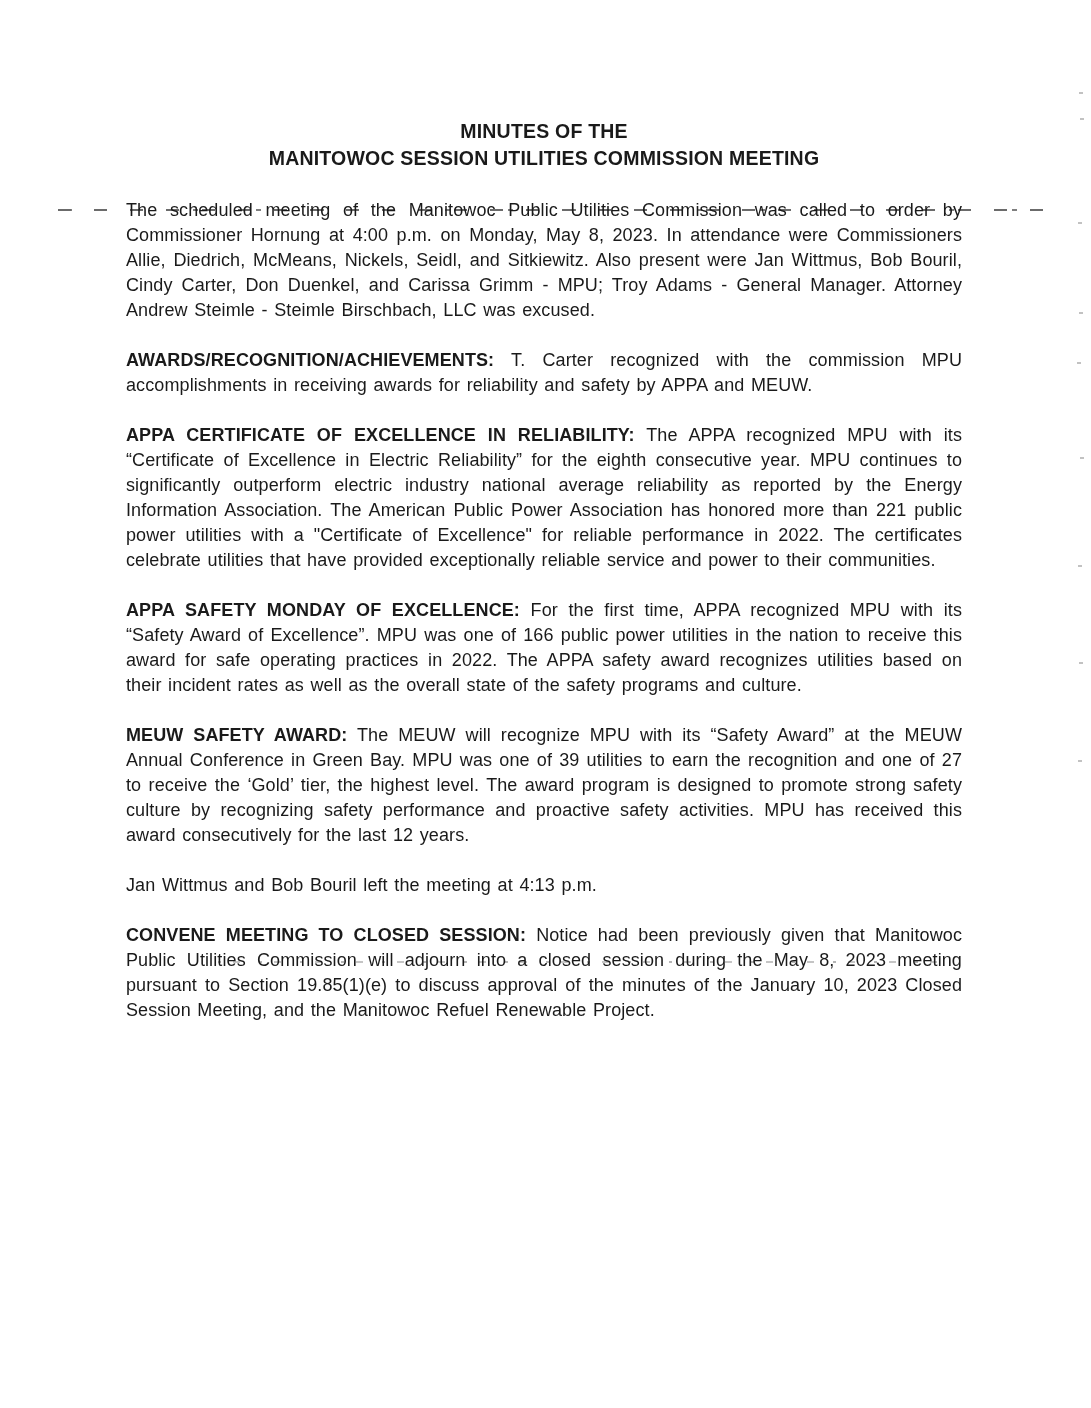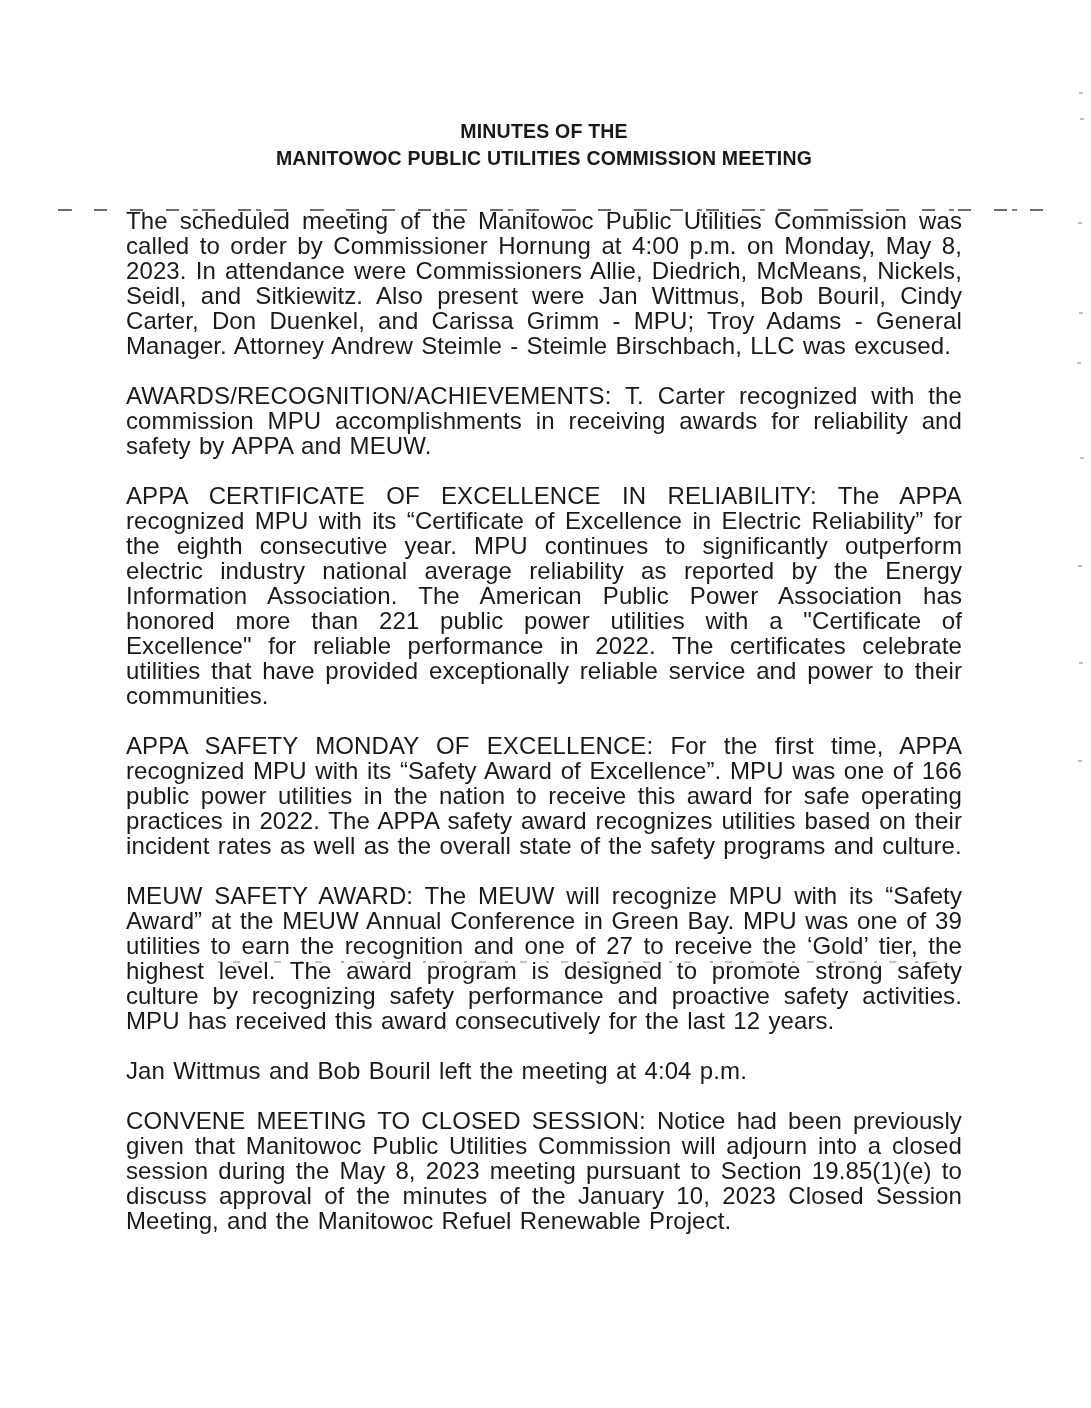--- a/index.html
+++ b/index.html
@@ -21,33 +21,33 @@
     left: 126px;
     top: 118px;
     width: 836px;
   }
   .title-block {
     text-align: center;
     font-weight: bold;
     font-size: 19.5px;
     line-height: 27px;
     letter-spacing: 0.2px;
-    margin: 0 0 36px 0;
+    margin: 0 0 26px 0;
   }
   .title-line { display: block; }
   .para {
     margin: 0 0 25px 0;
-    font-size: 24px;
+    font-size: 18px;
     line-height: 25px;
     text-align: justify;
     word-spacing: 1.5px;
     letter-spacing: 0.1px;
   }
   .para .h {
-    font-weight: normal;
+    font-weight: bold;
     margin-top: 7px;
   }
   
   .artifact-dash-line {
     position: absolute;
     left: 58px;
     top: 209px;
     width: 986px;
     height: 2px;
     opacity: 0.75;
@@ -87,21 +87,21 @@
   <div class="edge-speck" style="left:1077px; top:362px;"></div>
   <div class="edge-speck" style="left:1080px; top:457px;"></div>
   <div class="edge-speck" style="left:1078px; top:565px;"></div>
   <div class="edge-speck" style="left:1079px; top:662px;"></div>
   <div class="edge-speck" style="left:1078px; top:760px;"></div>
 
   <div class="content">
 
     <div class="title-block">
       <span class="title-line">MINUTES OF THE</span>
-      <span class="title-line">MANITOWOC PUBLIC UTILITIES COMMISSION MEETING</span>
+      <span class="title-line">MANITOWOC SESSION UTILITIES COMMISSION MEETING</span>
     </div>
 
     <p class="para">
       <span class="h"></span>
       <span>The scheduled meeting of the Manitowoc Public Utilities Commission was called to order by Commissioner Hornung at 4:00 p.m. on Monday, May 8, 2023. In attendance were Commissioners Allie, Diedrich, McMeans, Nickels, Seidl, and Sitkiewitz. Also present were Jan Wittmus, Bob Bouril, Cindy Carter, Don Duenkel, and Carissa Grimm - MPU; Troy Adams - General Manager. Attorney Andrew Steimle - Steimle Birschbach, LLC was excused.</span>
     </p>
 
     <p class="para">
       <span class="h">AWARDS/RECOGNITION/ACHIEVEMENTS:</span>
       <span>T. Carter recognized with the commission MPU accomplishments in receiving awards for reliability and safety by APPA and MEUW.</span>
@@ -118,21 +118,21 @@
     </p>
 
     <p class="para">
       <span class="h">MEUW SAFETY AWARD:</span>
       <span>The MEUW will recognize MPU with its “Safety Award” at the MEUW Annual Conference in Green Bay.  MPU was one of 39 utilities to earn the recognition and one of 27 to receive the ‘Gold’ tier, the highest level. The award program is designed to promote strong safety culture by recognizing safety performance and proactive safety activities. MPU has received this award consecutively for the last 12 years.</span>
     </p>
 
 
     <p class="para">
       <span class="h"></span>
-      <span>Jan Wittmus and Bob Bouril left the meeting at 4:04 p.m.</span>
+      <span>Jan Wittmus and Bob Bouril left the meeting at 4:13 p.m.</span>
     </p>
 
     <p class="para">
       <span class="h">CONVENE MEETING TO CLOSED SESSION:</span>
       <span>Notice had been previously given that Manitowoc Public Utilities Commission will adjourn into a closed session during the May 8, 2023 meeting pursuant to Section 19.85(1)(e) to discuss approval of the minutes of the January 10, 2023 Closed Session Meeting, and the Manitowoc Refuel Renewable Project.</span>
     </p>
 
   </div>
 </div>
 

